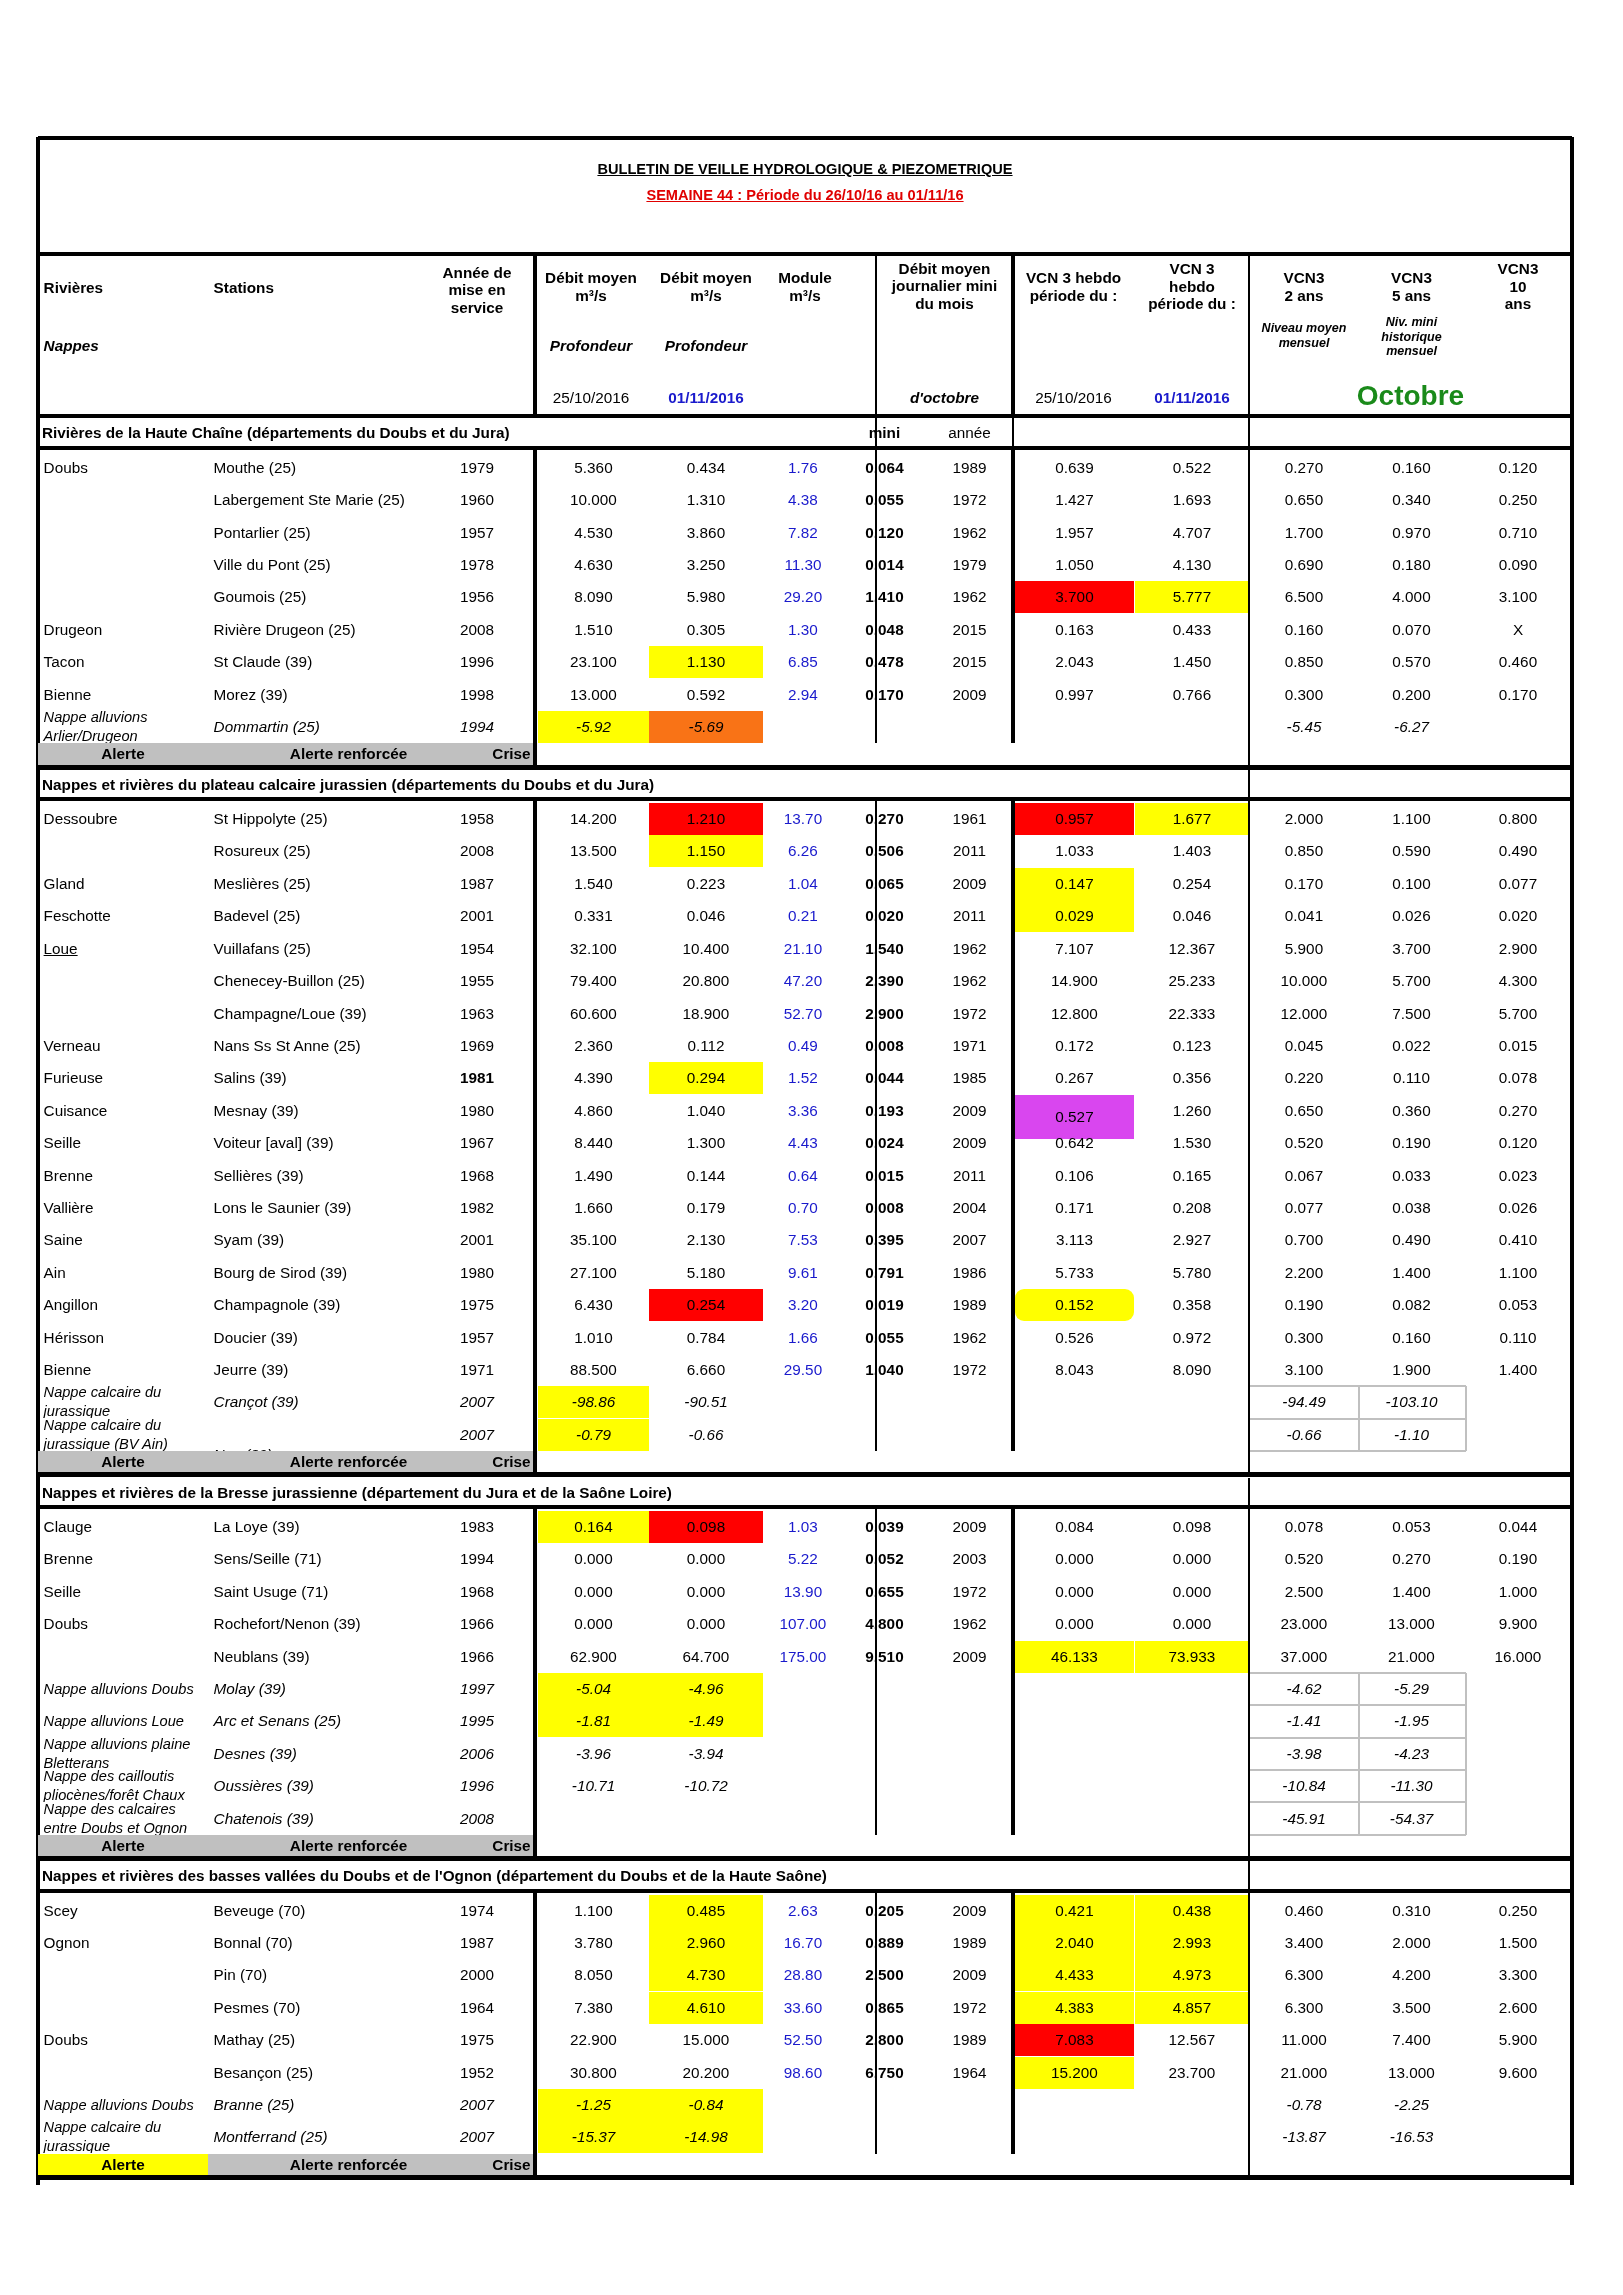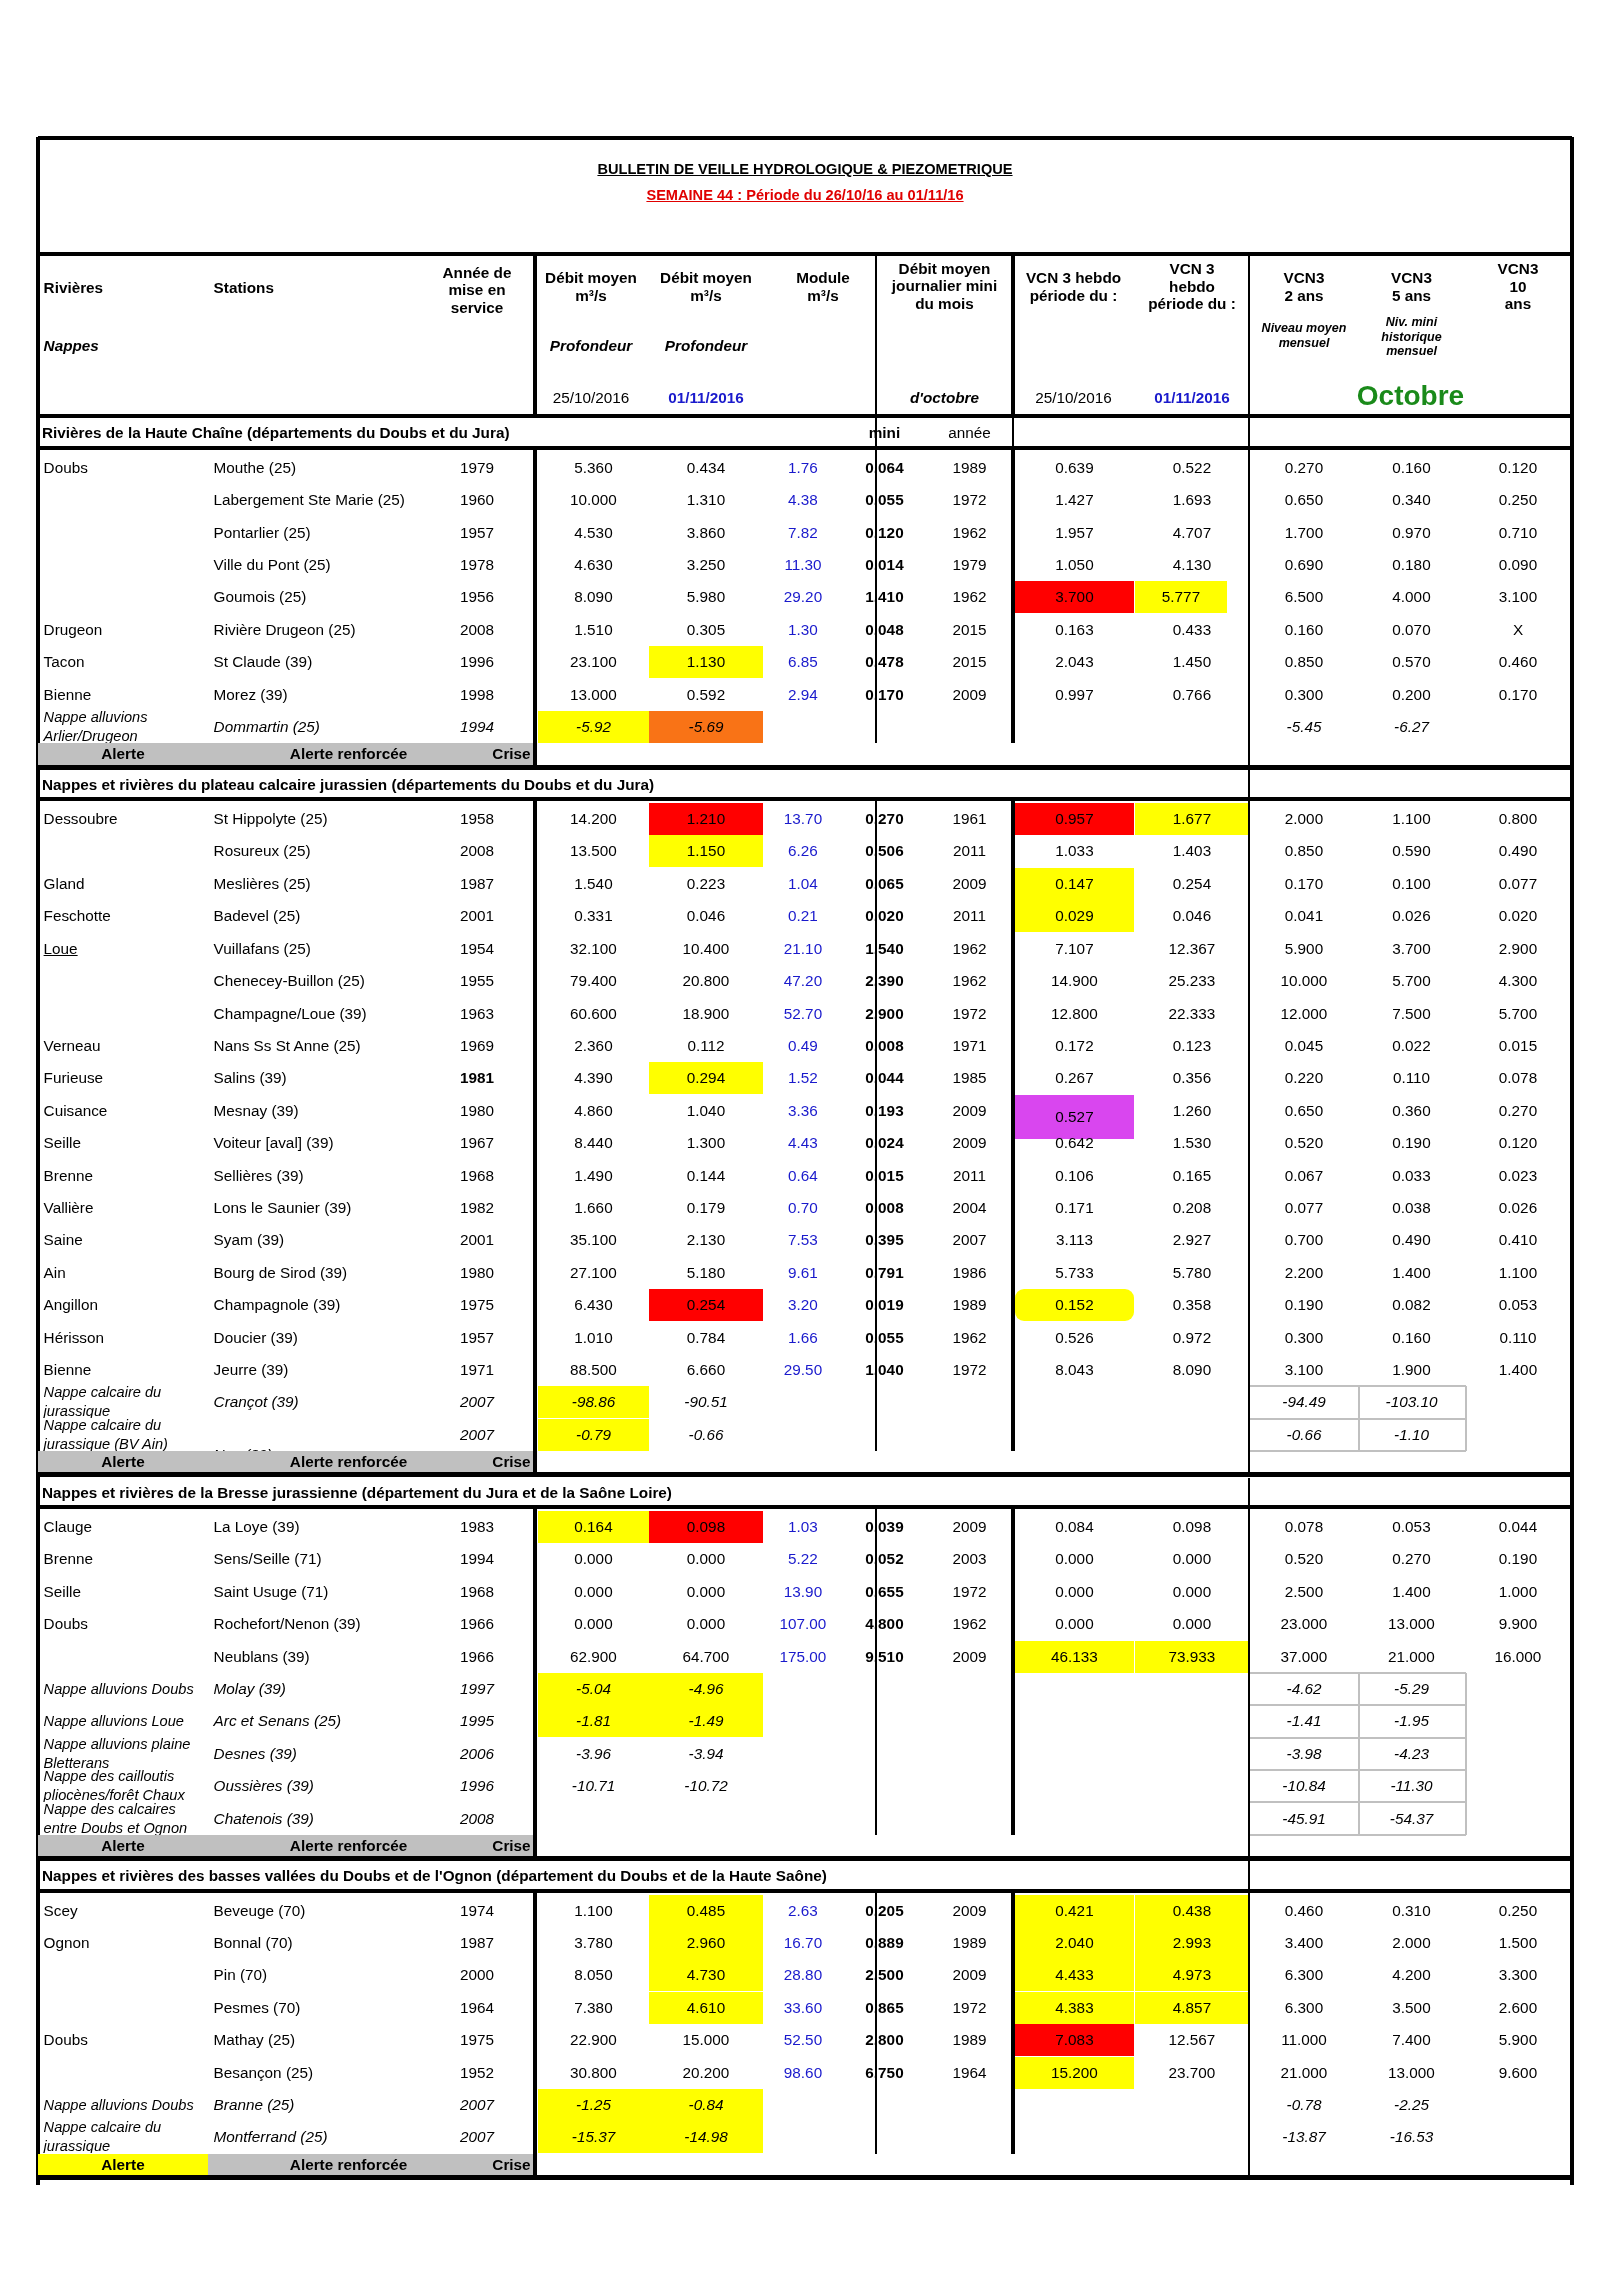--- a/index.html
+++ b/index.html
@@ -27,21 +27,21 @@
   <div id="subtitle">SEMAINE 44 : Période du 26/10/16 au 01/11/16</div>
 <div class="line" style="left: 36px; width: 3.5px; top: 137px; height: 2048px;"></div>
     <div class="line" style="left: 1570px; width: 3.5px; top: 137px; height: 2048px;"></div>
     <div class="line" style="left: 38px; width: 1534px; top: 136px; height: 3.5px;"></div>
     <div class="line" style="left: 38px; width: 1534px; top: 252px; height: 3.5px;"></div>
     <div class="c lft b" style="left: 38px; width: 170px; top: 269px; height: 38px;">Rivières</div>
     <div class="c lft b" style="left: 208px; width: 212px; top: 269px; height: 38px;">Stations</div>
     <div class="c hdr wrap" style="left: 420px; width: 114px; top: 257px; height: 66px; padding: 0px 14px;">Année de mise en service</div>
     <div class="c hdr wrap" style="left: 534px; width: 114px; top: 262px; height: 49px; padding: 0px 9.7px;">Débit moyen m³/s</div>
     <div class="c hdr wrap" style="left: 649px; width: 114px; top: 262px; height: 49px; padding: 0px 9.7px;">Débit moyen m³/s</div>
-    <div class="c hdr wrap" style="left: 783px; width: 80px; top: 262px; height: 49px; padding: 0px 7px;">Module m³/s</div>
+    <div class="c hdr wrap" style="left: 765px; width: 80px; top: 262px; height: 49px; padding: 0px 7px;">Module m³/s</div>
     <div class="c hdr wrap" style="left: 876px; width: 137px; top: 255px; height: 62px; padding: 0px 12.5px;">Débit moyen journalier mini du mois</div>
     <div class="c hdr wrap" style="left: 1013px; width: 121px; top: 262px; height: 49px; padding: 0px 12.5px;">VCN 3 hebdo période du :</div>
     <div class="c hdr wrap" style="left: 1135px; width: 114px; top: 262px; height: 49px; padding: 0px 12.5px;">VCN 3 hebdo période du :</div>
     <div class="c hdr wrap" style="left: 1249px; width: 110px; top: 262px; height: 49px; padding: 0px 35px;">VCN3 2 ans</div>
     <div class="c hdr wrap" style="left: 1359px; width: 105px; top: 262px; height: 49px; padding: 0px 35px;">VCN3 5 ans</div>
     <div class="c hdr wrap" style="left: 1464px; width: 108px; top: 262px; height: 49px; padding: 0px 31px;">VCN3 10 ans</div>
     <div class="c lft b i" style="left: 38px; width: 170px; top: 332px; height: 28px;">Nappes</div>
     <div class="c ctr b i" style="left: 534px; width: 114px; top: 332px; height: 28px;">Profondeur</div>
     <div class="c ctr b i" style="left: 649px; width: 114px; top: 332px; height: 28px;">Profondeur</div>
     <div class="c hdr wrap i" style="left: 1249px; width: 110px; top: 311px; height: 49px; font-size: 12.5px; padding: 0px 7px;">Niveau moyen mensuel</div>
@@ -120,21 +120,21 @@
     <div style="position: absolute; left: 38px; top: 581px; width: 0px; height: 0px;"></div>
     <div class="c lft" style="left: 38px; width: 170px; top: 581px; height: 32px;"></div>
     <div class="c lft" style="left: 208px; width: 212px; top: 581px; height: 32px;">Goumois (25)</div>
     <div class="c ctr" style="left: 420px; width: 114px; top: 581px; height: 32px;">1956</div>
     <div class="c ctr" style="left: 538px; width: 111px; top: 581px; height: 32px;">8.090</div>
     <div class="c ctr" style="left: 649px; width: 114px; top: 581px; height: 32px;">5.980</div>
     <div class="c ctr" style="left: 763px; width: 80px; top: 581px; height: 32px; color: rgb(26, 26, 204);">29.20</div>
     <div class="c ctr b" style="left: 843px; width: 83px; top: 581px; height: 32px;">1.410</div>
     <div class="c ctr" style="left: 926px; width: 87px; top: 581px; height: 32px;">1962</div>
     <div class="c ctr" style="left: 1015px; width: 119px; top: 581px; height: 32px; background: rgb(255, 0, 0);">3.700</div>
-    <div class="c ctr" style="left: 1135px; width: 92px; top: 581px; height: 32px; background: rgb(255, 255, 0);">5.777</div>
+    <div class="c ctr" style="left: 1135px; width: 114px; top: 581px; height: 32px; background: rgb(255, 255, 0);">5.777</div>
     <div class="c ctr" style="left: 1464px; width: 108px; top: 581px; height: 32px;">3.100</div>
     <div class="c ctr" style="left: 1249px; width: 110px; top: 581px; height: 32px;">6.500</div>
     <div class="c ctr" style="left: 1359px; width: 105px; top: 581px; height: 32px;">4.000</div>
     <div style="position: absolute; left: 38px; top: 614px; width: 0px; height: 0px;"></div>
     <div class="c lft" style="left: 38px; width: 170px; top: 614px; height: 32px;">Drugeon</div>
     <div class="c lft" style="left: 208px; width: 212px; top: 614px; height: 32px;">Rivière Drugeon (25)</div>
     <div class="c ctr" style="left: 420px; width: 114px; top: 614px; height: 32px;">2008</div>
     <div class="c ctr" style="left: 538px; width: 111px; top: 614px; height: 32px;">1.510</div>
     <div class="c ctr" style="left: 649px; width: 114px; top: 614px; height: 32px;">0.305</div>
     <div class="c ctr" style="left: 763px; width: 80px; top: 614px; height: 32px; color: rgb(26, 26, 204);">1.30</div>

